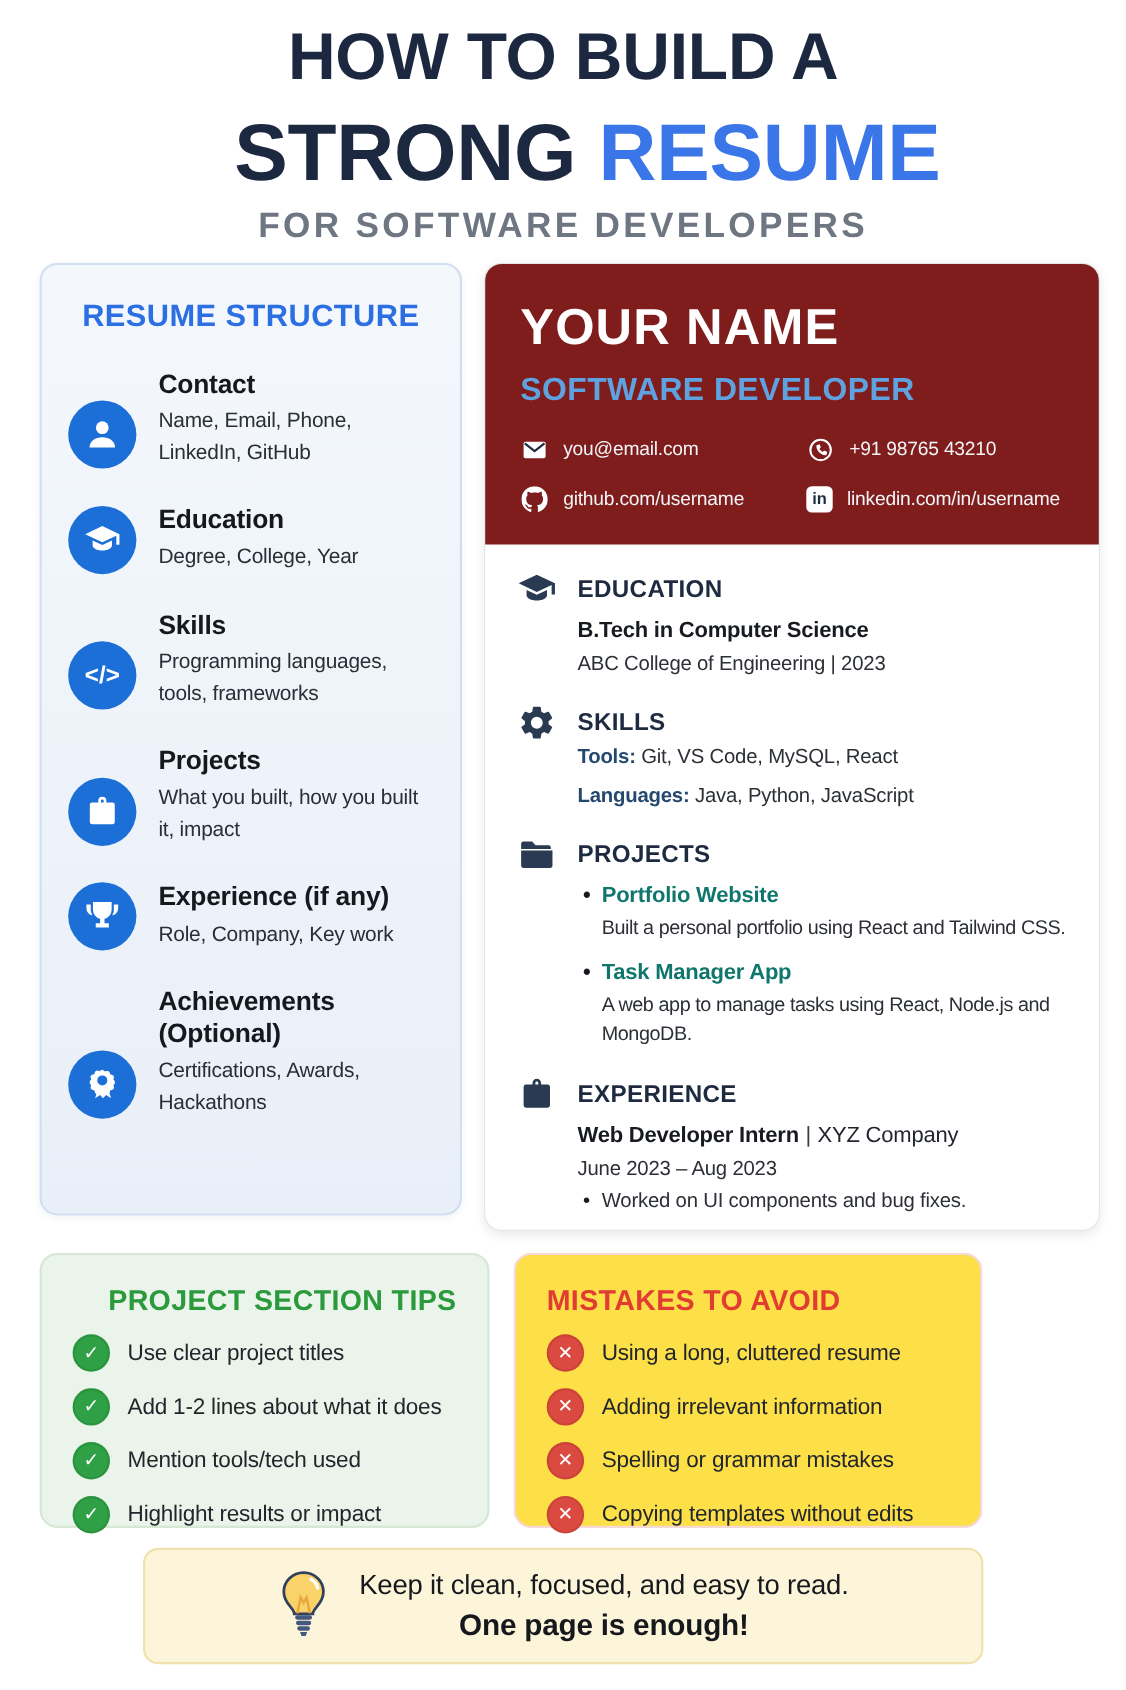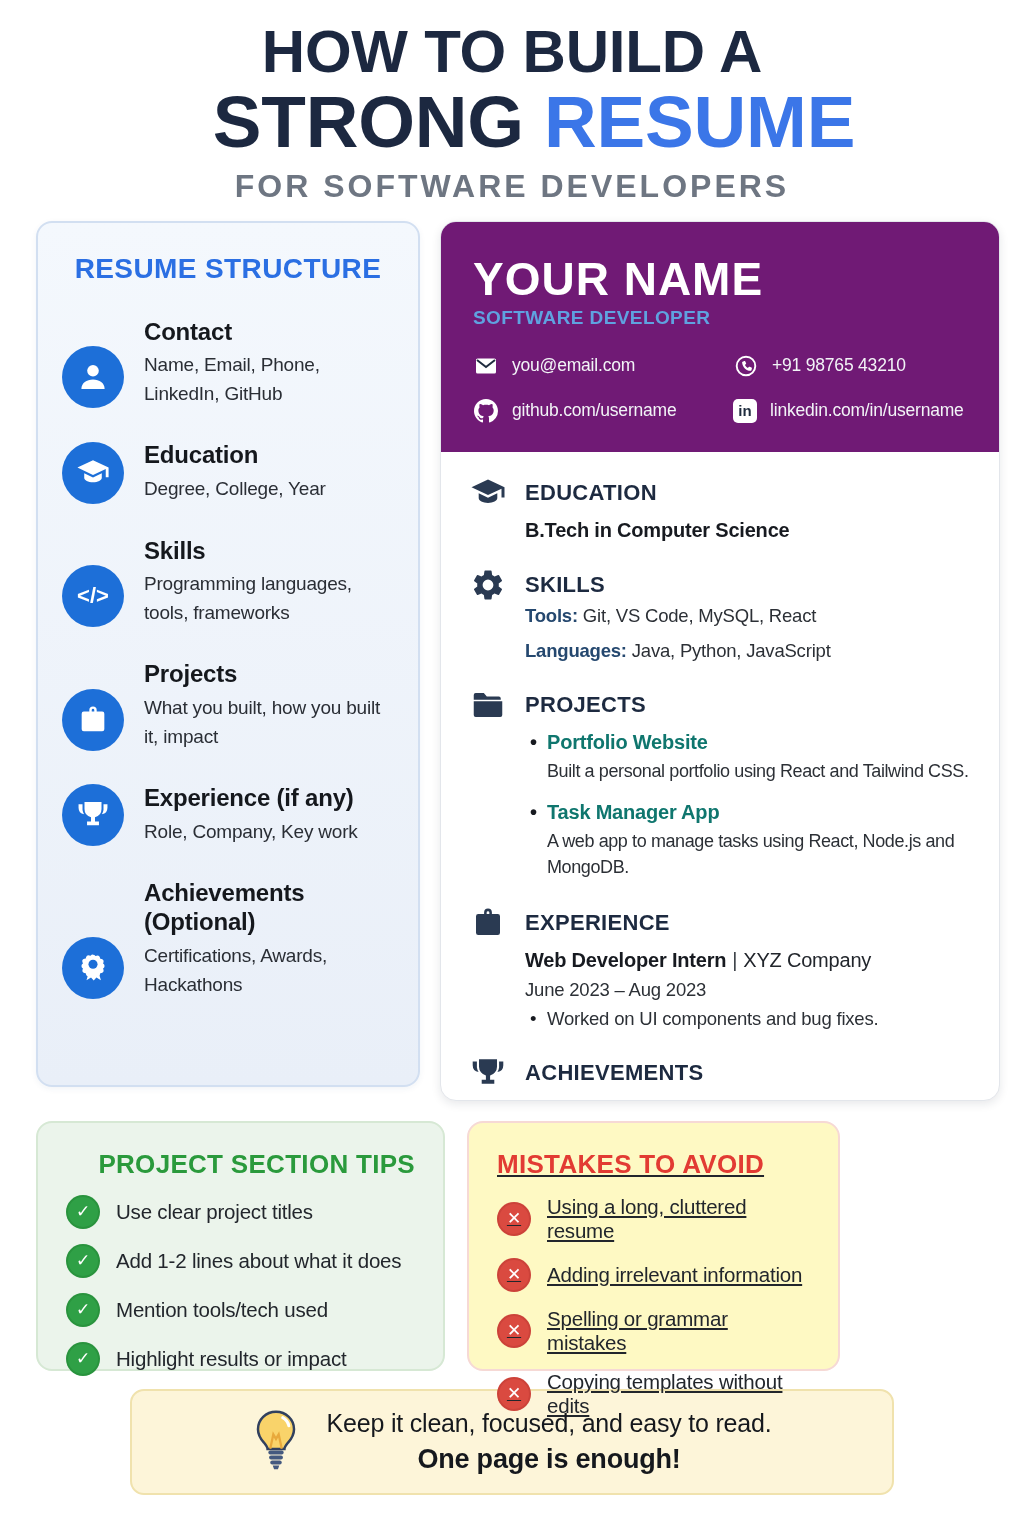--- a/index.html
+++ b/index.html
@@ -7,21 +7,21 @@
   body {
     width:1024px; height:1536px;
     font-family:"Liberation Sans","DejaVu Sans",sans-serif;
     color:#22262c; overflow:hidden; position:relative;
     letter-spacing:-0.2px;
   }
 
   
   .title-block { text-align:center; padding-top:20px; }
   .t1 { font-size:60px; font-weight:800; color:#1c2840; line-height:1.06; }
-  .t2 { font-size:73px; font-weight:800; color:#1c2840; line-height:1.04; margin-top:0;padding-left:44px; }
+  .t2 { font-size:73px; font-weight:800; color:#1c2840; line-height:1.04; margin-top:18px;padding-left:44px; }
   .t2 .accent { color:#3b76e8; }
   .subtitle { font-size:32px; font-weight:700; color:#6e7682; letter-spacing:3px; margin-top:8px; }
 
   
   .main { display:flex; gap:20px; padding:16px 24px 0 36px; align-items:flex-start; }
 
   .structure-panel {
     width:384px; height:866px; flex:0 0 384px;
     background:linear-gradient(180deg,#f4f8fd 0%,#e9eff8 100%);
     border:2px solid #d2dff1; border-radius:16px;
@@ -35,23 +35,23 @@
   .sp-icon .glyph { color:#fff; font-weight:800; font-size:22px; letter-spacing:0; }
   .sp-title { font-size:24px; font-weight:700; color:#15181d; line-height:1.2; padding-top:2px; }
   .sp-desc { font-size:19px; color:#2a2e35; line-height:1.5; margin-top:5px; }
 
   
   .resume-card {
     width:560px; height:880px; flex:0 0 560px;
     background:#fff; border-radius:16px; border:1px solid #e3e6eb;
     box-shadow:0 3px 10px rgba(20,30,50,.10); overflow:hidden;
   }
-  .r-header { background:#701a75; padding:30px 32px 28px; }
+  .r-header { background:#7f1d1d; padding:30px 32px 28px; }
   .r-name { color:#fff; font-size:46px; font-weight:800; letter-spacing:1px; }
-  .r-role { color:#5fa2e0; font-size:19px; font-weight:700; letter-spacing:.4px; margin-top:1px; }
+  .r-role { color:#5fa2e0; font-size:29px; font-weight:700; letter-spacing:.4px; margin-top:15px; }
   .r-contacts { display:grid; grid-template-columns:252px 1fr; gap:19px 8px; margin-top:24px; }
   .r-contact { display:flex; align-items:center; gap:13px; color:#f2f4f7; font-size:17.5px; }
   .ci { width:26px; height:26px; flex:0 0 26px; display:flex; align-items:center; justify-content:center; }
   .ci svg { width:24px; height:24px; }
   .in-badge { width:24px; height:24px; background:#fff; border-radius:5px; color:#1f2c3e;
               font-weight:800; font-size:15px; display:flex; align-items:center; justify-content:center;
               letter-spacing:0; }
 
   .r-body { padding:22px 28px 0 28px; }
   .r-section { display:flex; gap:18px; margin-bottom:24px; }
@@ -67,21 +67,21 @@
   .bullet { position:relative; padding-left:22px; }
   .bullet::before { content:"•"; position:absolute; left:5px; top:0; color:#171a20; }
   .proj-item { margin-top:13px; }
   .proj-title { font-size:20px; font-weight:700; color:#0f766e; }
   .proj-desc { font-size:18px; color:#2c3036; margin-top:5px; padding-left:22px; line-height:1.42; letter-spacing:-0.4px; }
 
   
   .bottom-row { display:flex; gap:22px; margin:20px 0 0 36px; }
   .tip-panel { height:250px; border-radius:16px; padding:26px 28px; }
   .tips { width:409px; background:#ebf4eb; border:2px solid #d6e8d4; }
-  .mistakes { width:373px; background:#fef9c3; border:2px solid #f6d9d5;text-decoration:underline; }
+  .mistakes { width:426px; background:#fde047; border:2px solid #f6d9d5; }
   .tips-heading { color:#2a9a3c; font-size:26px; font-weight:800; letter-spacing:.3px;text-align:right; }
   .mistakes-heading { color:#e23b33; font-size:26px; font-weight:800; letter-spacing:.3px; }
   .tip-row { display:flex; align-items:center; gap:16px; margin-top:15px; }
   .mark { width:34px; height:34px; border-radius:50%; flex:0 0 34px; color:#fff;
           display:flex; align-items:center; justify-content:center; font-size:17px; font-weight:800; letter-spacing:0; }
   .tick { background:#2fa046; box-shadow:inset 0 0 0 2px rgba(0,60,0,.12); }
   .cross { background:#da4a40; box-shadow:inset 0 0 0 2px rgba(90,0,0,.10); }
   .tip-text { font-size:20.5px; color:#22262c; }
 
   
@@ -224,20 +224,21 @@
       <div class="r-section">
         <div class="r-sicon">
           <svg viewBox="0 0 24 24">
               <path fill="#2a3a52" d="M12 3 1 8.2l11 5.2 9-4.25V15h2V8.2z"></path>
               <path fill="#2a3a52" d="M5.8 12.2v3.2c0 1.8 2.8 3.2 6.2 3.2s6.2-1.4 6.2-3.2v-3.2L12 15.1z"></path>
             </svg>
         </div>
         <div class="r-content">
           <div class="r-heading">EDUCATION</div>
           <div class="line-bold">B.Tech in Computer Science</div>
+          <div class="line">ABC College of Engineering | 2023</div>
         </div>
       </div>
 
       <div class="r-section">
         <div class="r-sicon">
           <svg viewBox="0 0 24 24">
               <path fill="#2a3a52" d="M19.14 12.94c.04-.3.06-.61.06-.94 0-.32-.02-.64-.07-.94l2.03-1.58a.49.49 0 0 0 .12-.61l-1.92-3.32a.49.49 0 0 0-.59-.22l-2.39.96c-.5-.38-1.03-.7-1.62-.94l-.36-2.54a.48.48 0 0 0-.48-.41h-3.84c-.24 0-.43.17-.47.41l-.36 2.54c-.59.24-1.13.57-1.62.94l-2.39-.96a.49.49 0 0 0-.59.22L2.74 8.87a.48.48 0 0 0 .12.61l2.03 1.58c-.05.3-.09.63-.09.94s.02.64.07.94l-2.03 1.58a.49.49 0 0 0-.12.61l1.92 3.32c.12.22.37.29.59.22l2.39-.96c.5.38 1.03.7 1.62.94l.36 2.54c.05.24.24.41.48.41h3.84c.24 0 .44-.17.47-.41l.36-2.54c.59-.24 1.13-.56 1.62-.94l2.39.96c.22.08.47 0 .59-.22l1.92-3.32a.49.49 0 0 0-.12-.61zM12 15.6A3.6 3.6 0 1 1 12 8.4a3.6 3.6 0 0 1 0 7.2z"></path>
             </svg>
         </div>
         <div class="r-content">

